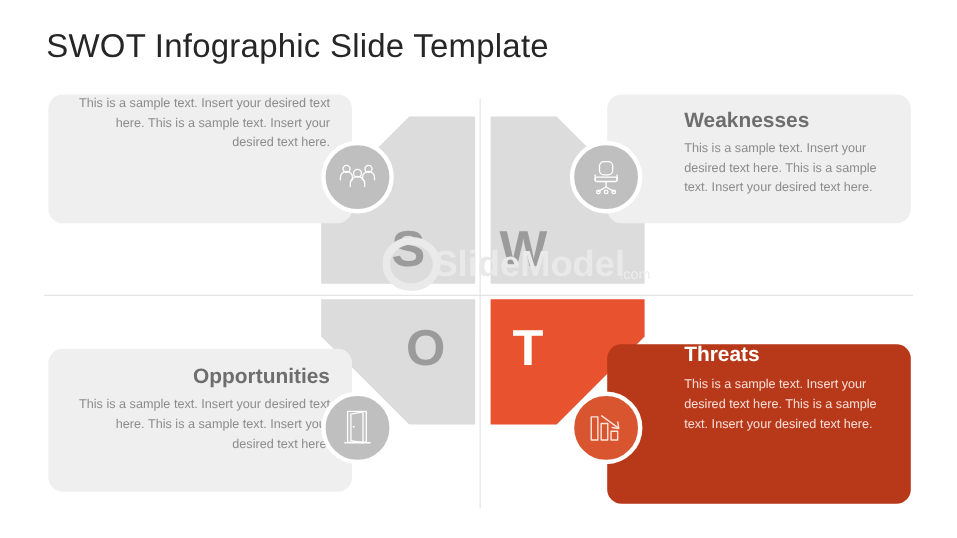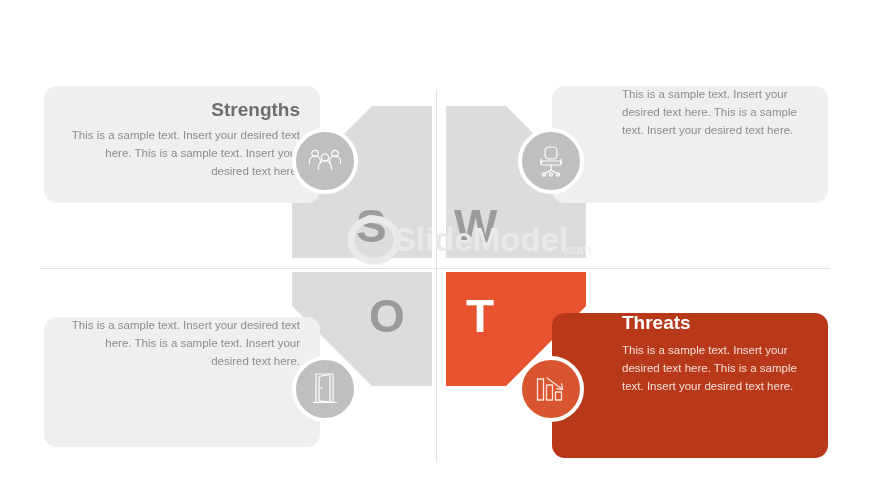--- a/index.html
+++ b/index.html
@@ -151,20 +151,21 @@
   #icon-strengths     { left: 292px; top: 128px; }
   #icon-weaknesses    { left: 518px; top: 128px; }
   #icon-opportunities { left: 292px; top: 356px; }
   #icon-threats       { left: 518px; top: 356px; }
 </style>
 </head>
 <body>
 
 <div id="slide">
 
+  <div id="slide-title">SWOT Infographic Slide Template</div>
 
   <div class="divider-h"></div>
   <div class="divider-v"></div>
 
   <div id="center-shapes">
     <svg width="320" height="300" viewBox="0 0 320 300">
 
       <g>
         <path d="M 152 10 L 152 162 L 12 162 L 12 90 L 92 10 Z" fill="#dcdcdc" transform="rotate(0 0 0)"></path>
       </g>
@@ -190,29 +191,30 @@
 
   <div id="watermark">
     <svg width="260" height="52" viewBox="0 0 260 52">
       <ellipse cx="26" cy="26" rx="23" ry="21" fill="none" stroke="#eaeaea" stroke-width="7"></ellipse>
       <text x="46" y="37" font-family="Liberation Sans, sans-serif" font-size="33" font-weight="bold" fill="#e9e9e9">SlideModel</text>
       <text x="215" y="40" font-family="Liberation Sans, sans-serif" font-size="13" fill="#ededed">.com</text>
     </svg>
   </div>
 
   <div class="card grey" id="card-strengths">
-    <div class="card-title align-right">Strengths</div>
     <div class="card-body align-right">This is a sample text. Insert your desired text here. This is a sample text. Insert your desired text here.</div>
   </div>
 
   <div class="card grey" id="card-weaknesses">
+    <div class="card-title align-left">Weaknesses</div>
     <div class="card-body align-left">This is a sample text. Insert your desired text here. This is a sample text. Insert your desired text here.</div>
   </div>
 
   <div class="card grey" id="card-opportunities">
+    <div class="card-title align-right">Opportunities</div>
     <div class="card-body align-right">This is a sample text. Insert your desired text here. This is a sample text. Insert your desired text here.</div>
   </div>
 
   <div class="card red" id="card-threats">
     <div class="card-title align-left">Threats</div>
     <div class="card-body align-left">This is a sample text. Insert your desired text here. This is a sample text. Insert your desired text here.</div>
   </div>
 
   <div class="icon-circle" id="icon-strengths">
     <span>

